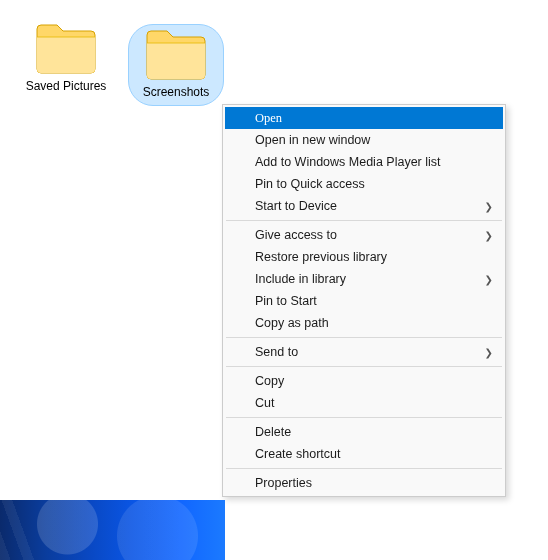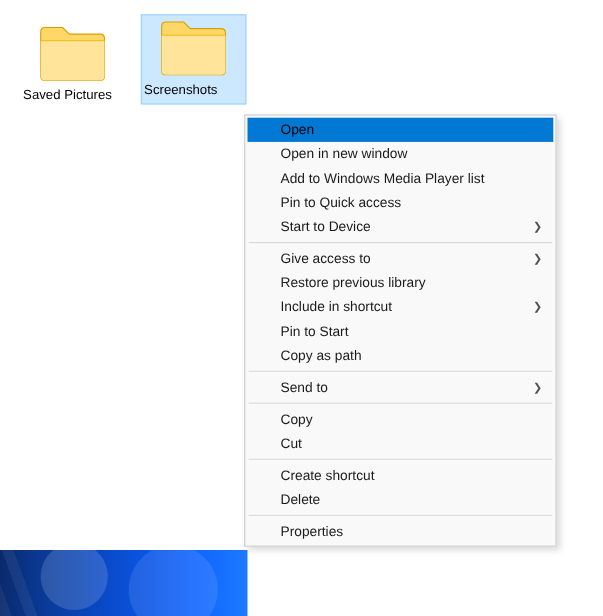--- a/index.html
+++ b/index.html
@@ -14,20 +14,21 @@
     position: relative;
   }
   .desktop {
     position: relative;
     width: 100%;
     height: 100%;
   }
   .folder-item {
     position: absolute;
     width: 96px;
+    text-align: center;
     padding: 4px 2px 6px 2px;
     border: 1px solid transparent;
   }
   .folder-item.selected {
     background: #cce8ff;
     border: 1px solid #99d1ff;
   }
   .folder-icon-wrap {
     display: flex;
     justify-content: center;
@@ -52,21 +53,22 @@
     display: flex;
     align-items: center;
     height: 22px;
     padding: 0 8px 0 30px;
     position: relative;
     color: #1b1b1b;
     cursor: default;
   }
   .menu-item.highlighted {
     background: #0078d4;
-    color: #000000;
+    color: #ffffff;
+    font-family: Liberation Serif, serif;
   }
   .menu-item .arrow {
     position: absolute;
     right: 10px;
     top: 50%;
     transform: translateY(-50%);
     font-size: 10px;
     color: #555;
   }
   .menu-item .lead-icon {
@@ -108,21 +110,21 @@
     <div class="folder-icon-wrap">
       <svg width="62" height="52" viewBox="0 0 62 52">
         <path d="M2 10 L2 6 Q2 2 6 2 L22 2 L28 8 L56 8 Q60 8 60 12 L60 46 Q60 50 56 50 L6 50 Q2 50 2 46 Z" fill="#ffd768" stroke="#d6a100" stroke-width="1"></path>
         <path d="M2 14 L60 14 L60 46 Q60 50 56 50 L6 50 Q2 50 2 46 Z" fill="#ffe49a"></path>
         <path d="M2 14 L60 14" stroke="#e6b800" stroke-width="0.8"></path>
       </svg>
     </div>
     <div class="folder-label">Saved Pictures</div>
   </div>
 
-  <div class="folder-item selected" style="left:128px; top:13px;">
+  <div class="folder-item selected" style="left:128px; top:24px;border-radius:25px;">
     <div class="folder-icon-wrap">
       <svg width="62" height="52" viewBox="0 0 62 52">
         <path d="M2 10 L2 6 Q2 2 6 2 L22 2 L28 8 L56 8 Q60 8 60 12 L60 46 Q60 50 56 50 L6 50 Q2 50 2 46 Z" fill="#ffd768" stroke="#d6a100" stroke-width="1"></path>
         <path d="M2 14 L60 14 L60 46 Q60 50 56 50 L6 50 Q2 50 2 46 Z" fill="#ffe49a"></path>
         <path d="M2 14 L60 14" stroke="#e6b800" stroke-width="0.8"></path>
       </svg>
     </div>
     <div class="folder-label">Screenshots</div>
   </div>
 
@@ -145,21 +147,21 @@
       </div>
       <div class="separator"></div>
       <div class="menu-item">
         <span>Give access to</span>
         <span class="arrow">❯</span>
       </div>
       <div class="menu-item">
         <span>Restore previous library</span>
       </div>
       <div class="menu-item">
-        <span>Include in shortcut</span>
+        <span>Include in library</span>
         <span class="arrow">❯</span>
       </div>
       <div class="menu-item">
         <span>Pin to Start</span>
       </div>
       <div class="menu-item">
         <span>Copy as path</span>
       </div>
       <div class="separator"></div>
       <div class="menu-item">
@@ -168,24 +170,24 @@
       </div>
       <div class="separator"></div>
       <div class="menu-item">
         <span>Copy</span>
       </div>
       <div class="menu-item">
         <span>Cut</span>
       </div>
       <div class="separator"></div>
       <div class="menu-item">
-        <span>Create shortcut</span>
+        <span>Delete</span>
       </div>
       <div class="menu-item">
-        <span>Delete</span>
+        <span>Create shortcut</span>
       </div>
       <div class="separator"></div>
       <div class="menu-item">
         <span>Properties</span>
       </div>
     </div>
 
   <div class="taskbar-strip"></div>
 
 </div>

